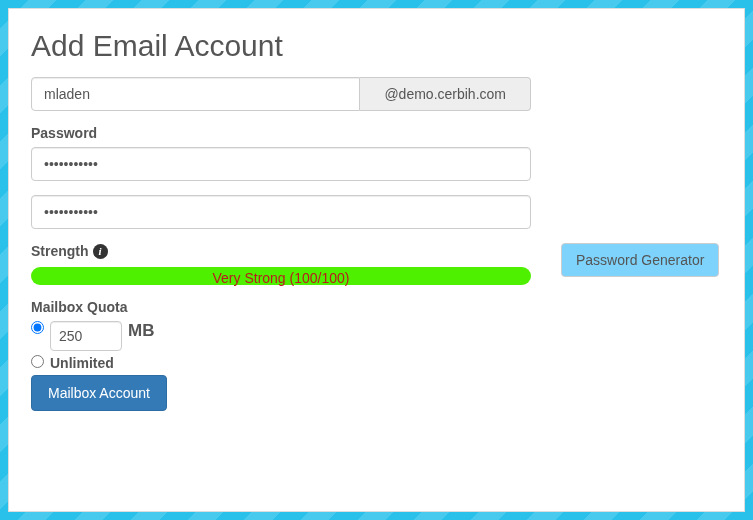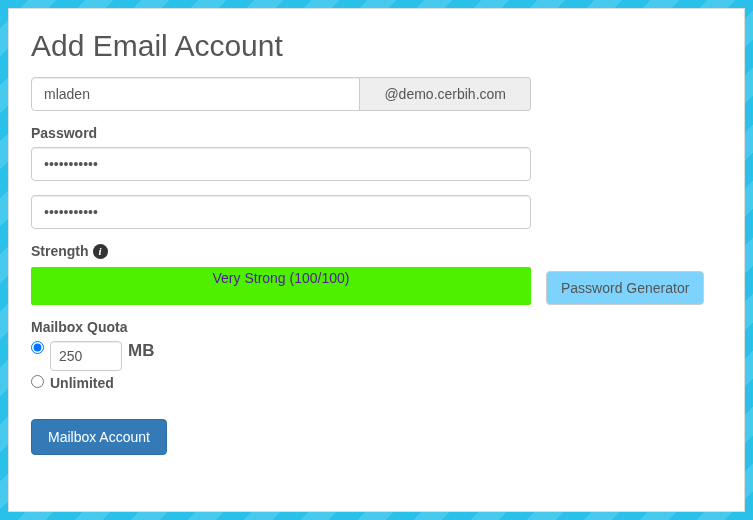--- a/index.html
+++ b/index.html
@@ -67,22 +67,22 @@
   min-width: 155px;
   font-size: 14px;
   color: #555;
   background: #eee;
   border: 1px solid #ccc;
   border-left: none;
   border-radius: 0 4px 4px 0;
 }
 .strength-row {
   display: flex;
-  align-items: flex-end;
-  gap: 15px;
+  align-items: flex-start;
+  gap: 30px;
   margin-bottom: 14px;
 }
 .strength-col { flex: 0 0 500px; }
 .strength-label {
   font-weight: 700;
   color: #555;
   font-size: 14px;
   margin-bottom: 8px;
   display: flex;
   align-items: center;
@@ -97,38 +97,38 @@
   border-radius: 50%;
   background: #333;
   color: #fff;
   font-size: 11px;
   font-weight: 700;
   font-style: italic;
   font-family: Georgia, serif;
 }
 .strength-bar {
   width: 500px;
-  height: 38px;
+  height: 18px;
   background: #4fef00;
-  color: #4c1d95;
+  color: #b91c1c;
   font-size: 14px;
   text-align: center;
   line-height: 22px;
-  border-radius: 2px;
+  border-radius: 11px;
 }
 .btn-default {
   background: #7dd3fc;
   border: 1px solid #ccc;
   color: #555;
   padding: 8px 14px;
   font-size: 14px;
   border-radius: 4px;
   cursor: pointer;
 }
-.quota-group { margin-bottom: 28px; }
+.quota-group { margin-bottom: 4px; }
 .quota-row {
   display: flex;
   align-items: flex-start;
   gap: 6px;
   margin-bottom: 4px;
 }
 .quota-row input[type="radio"] { margin: 0; }
 .quota-input {
   width: 72px;
   height: 30px;

